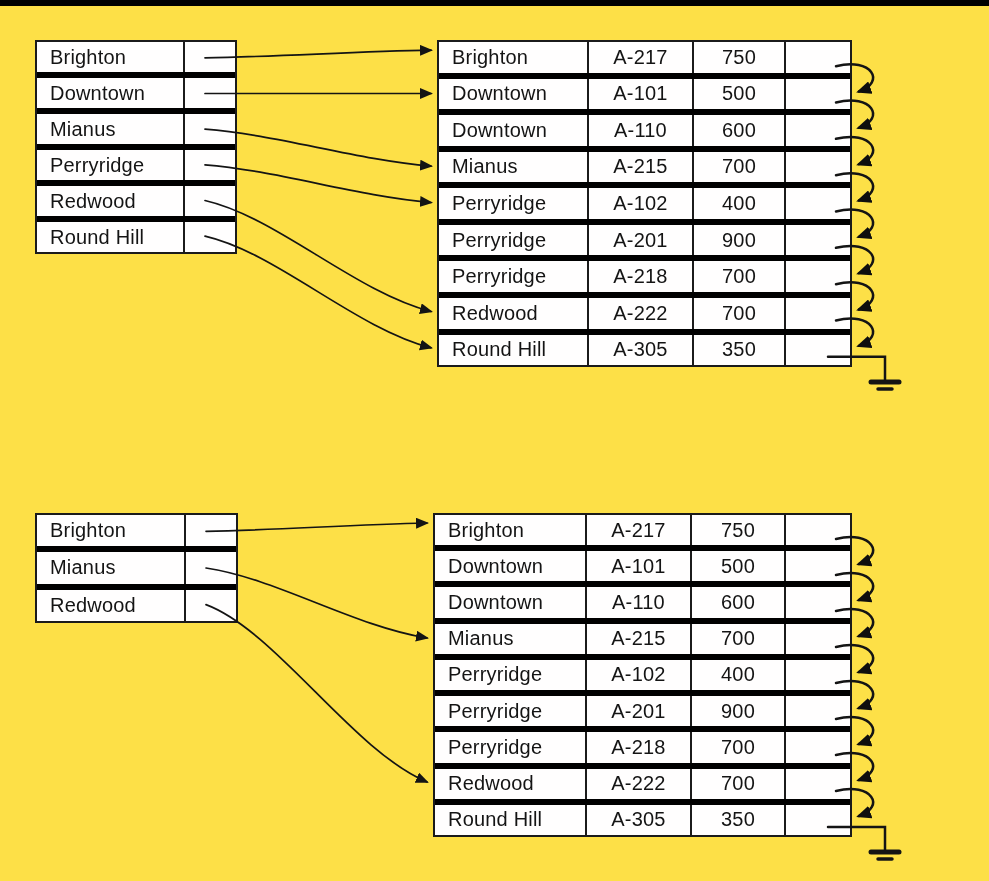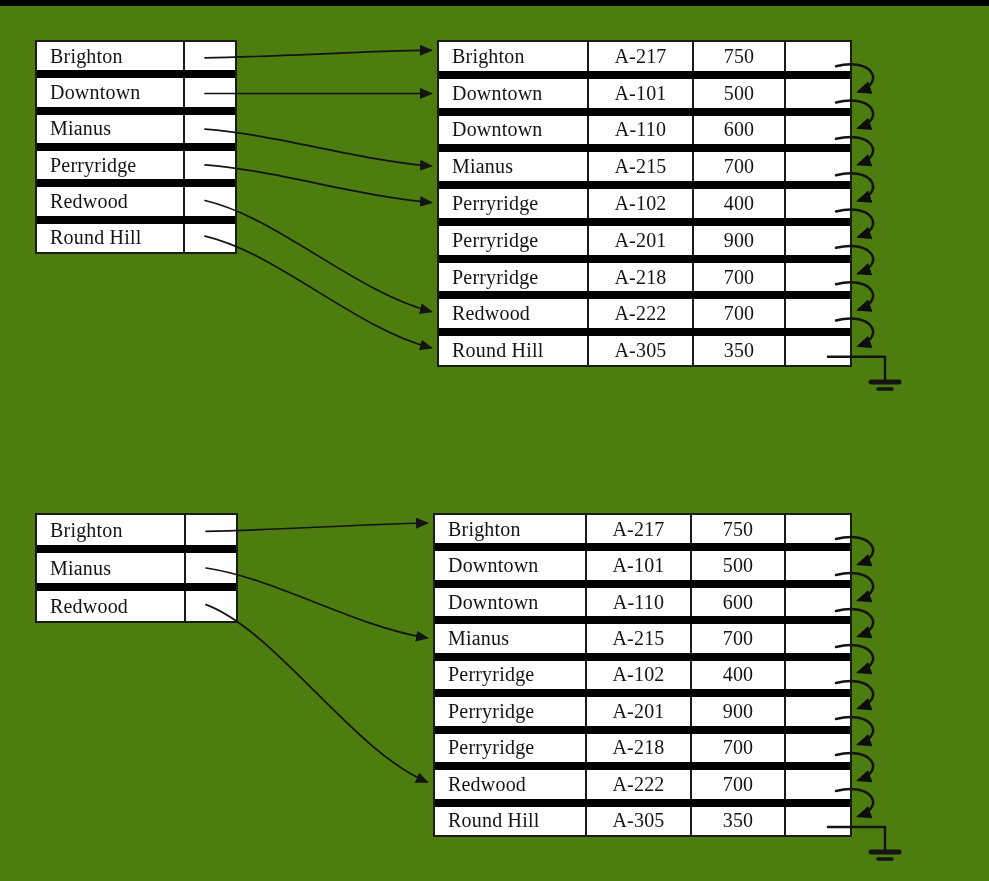--- a/index.html
+++ b/index.html
@@ -1,27 +1,27 @@
 <!DOCTYPE html>
 <html><head>
 <meta charset="utf-8">
 <style>
   html,body { margin:0; padding:0; background:#ffffff; }
   .page {
     position:relative; width:989px; height:881px; overflow:hidden;
-    background:#4d7c0f;
-    font-family:Liberation Serif, serif;
+    background:#fde047;
+    font-family:Liberation Sans, sans-serif;
   }
   .topstrip { position:absolute; left:0; top:0; width:989px; height:6px; background:#000; }
   .tbl {
     position:absolute; display:flex; flex-direction:column;
     border:2px solid #1b1b1b; background:#fffefe; box-sizing:border-box;
   }
   .row { flex:1 1 0; display:flex; min-height:0; }
-  .row + .row { border-top:8px solid #000000; }
+  .row + .row { border-top:6px solid #000000; }
   .cell {
     box-sizing:border-box; display:flex; align-items:center;
     font-size:20px; color:#141414; letter-spacing:0.2px;
     white-space:nowrap; overflow:hidden;
   }
   .cell + .cell { border-left:2px solid #1b1b1b; }
   .cell.name { padding-left:13px; }
   .cell.num  { justify-content:center; }
   .caption {
     position:absolute; left:0; top:414px; width:989px;

